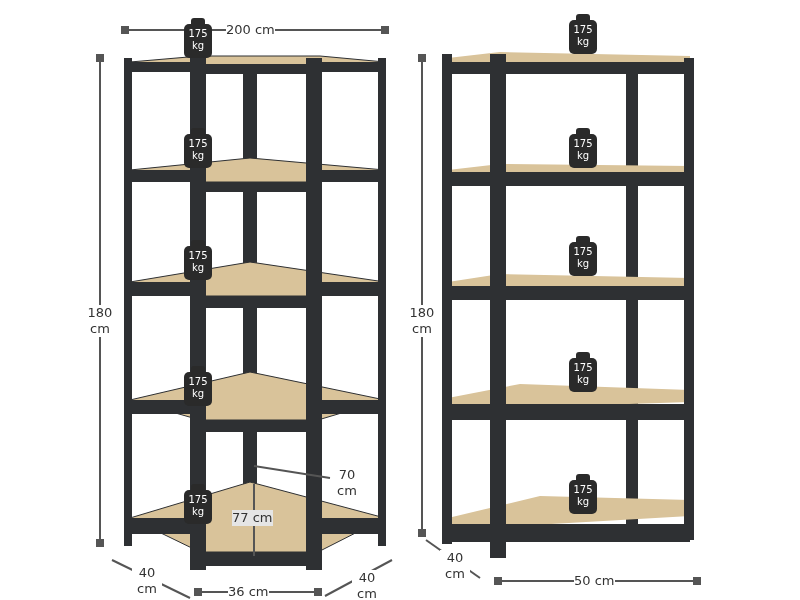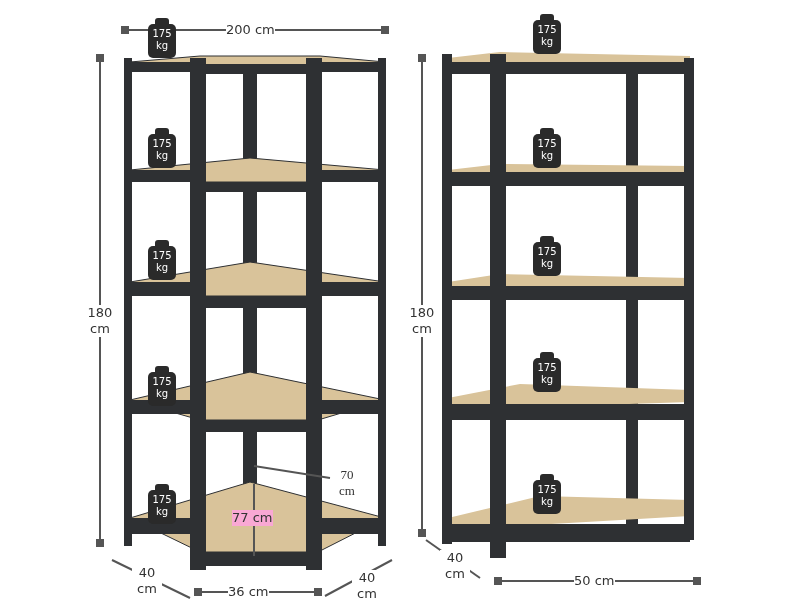--- a/index.html
+++ b/index.html
@@ -1,19 +1,19 @@
 <!DOCTYPE html>
 <html><head>
 <meta charset="utf-8">
 <style>
   html,body{margin:0;padding:0;background:#ffffff;}
   body{width:800px;height:600px;position:relative;overflow:hidden;font-family:"DejaVu Sans",sans-serif;}
   svg{position:absolute;left:0;top:0;}
   .lbl{position:absolute;color:#333;font-size:13px;text-align:center;line-height:16px;background:#fff;}
-  .w{position:absolute;width:28px;height:40px;}
+  .w{position:absolute;width:28px;height:40px;margin-left:36px;}
   .w .knob{position:absolute;left:7px;top:0;width:14px;height:8px;background:#2a2a2a;border-radius:3px 3px 0 0;}
   .w .body{position:absolute;left:0;top:6px;width:28px;height:34px;background:#2a2a2a;border-radius:5px;color:#fff;font-size:10px;line-height:12px;text-align:center;padding-top:4px;box-sizing:border-box;}
 </style>
 </head>
 <body>
 
 <svg width="800" height="600">
 
   <g>
 
@@ -93,22 +93,22 @@
     <rect x="495" y="578" width="6" height="6"></rect>
       <rect x="694" y="578" width="6" height="6"></rect>
   </g>
 </svg>
 
 <div class="lbl" style="left:226px;top:22px;">200 cm</div>
 <div class="lbl" style="left:84px;top:305px;width:32px;white-space:normal;">180 cm</div>
 <div class="lbl" style="left:132px;top:565px;width:30px;">40 cm</div>
 <div class="lbl" style="left:228px;top:584px;">36 cm</div>
 <div class="lbl" style="left:352px;top:570px;width:30px;">40 cm</div>
-<div class="lbl" style="left:332px;top:467px;width:30px;font-family:Liberation Serif, serif;">70 cm</div>
-<div class="lbl" style="left:232px;top:510px;background:#f9a8d4;">77 cm</div>
+<div class="lbl" style="left:332px;top:467px;width:30px;">70 cm</div>
+<div class="lbl" style="left:232px;top:510px;background:#e5e5e5;">77 cm</div>
 <div class="lbl" style="left:406px;top:305px;width:32px;">180 cm</div>
 <div class="lbl" style="left:440px;top:550px;width:30px;">40 cm</div>
 <div class="lbl" style="left:574px;top:573px;">50 cm</div>
 
 <div class="w" style="left:148px;top:18px;">
     <div class="knob"></div>
     <div class="body"><span>175</span><br><span>kg</span></div>
   </div>
 <div class="w" style="left:148px;top:128px;">
     <div class="knob"></div>

